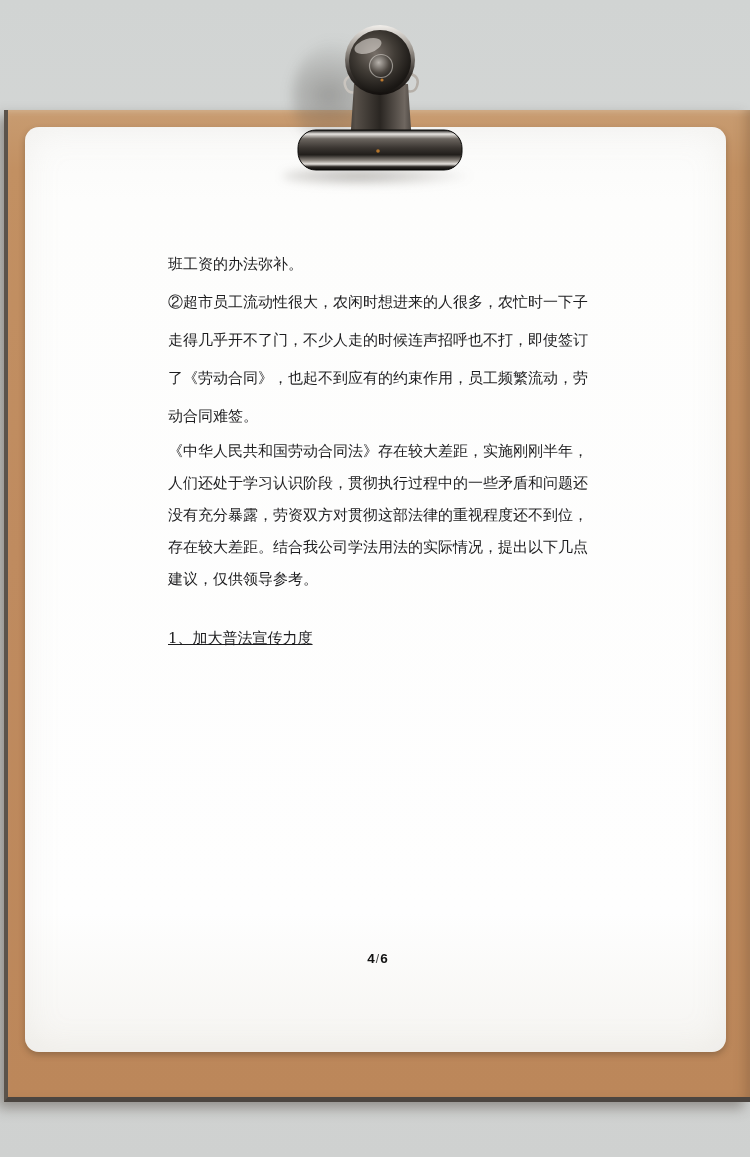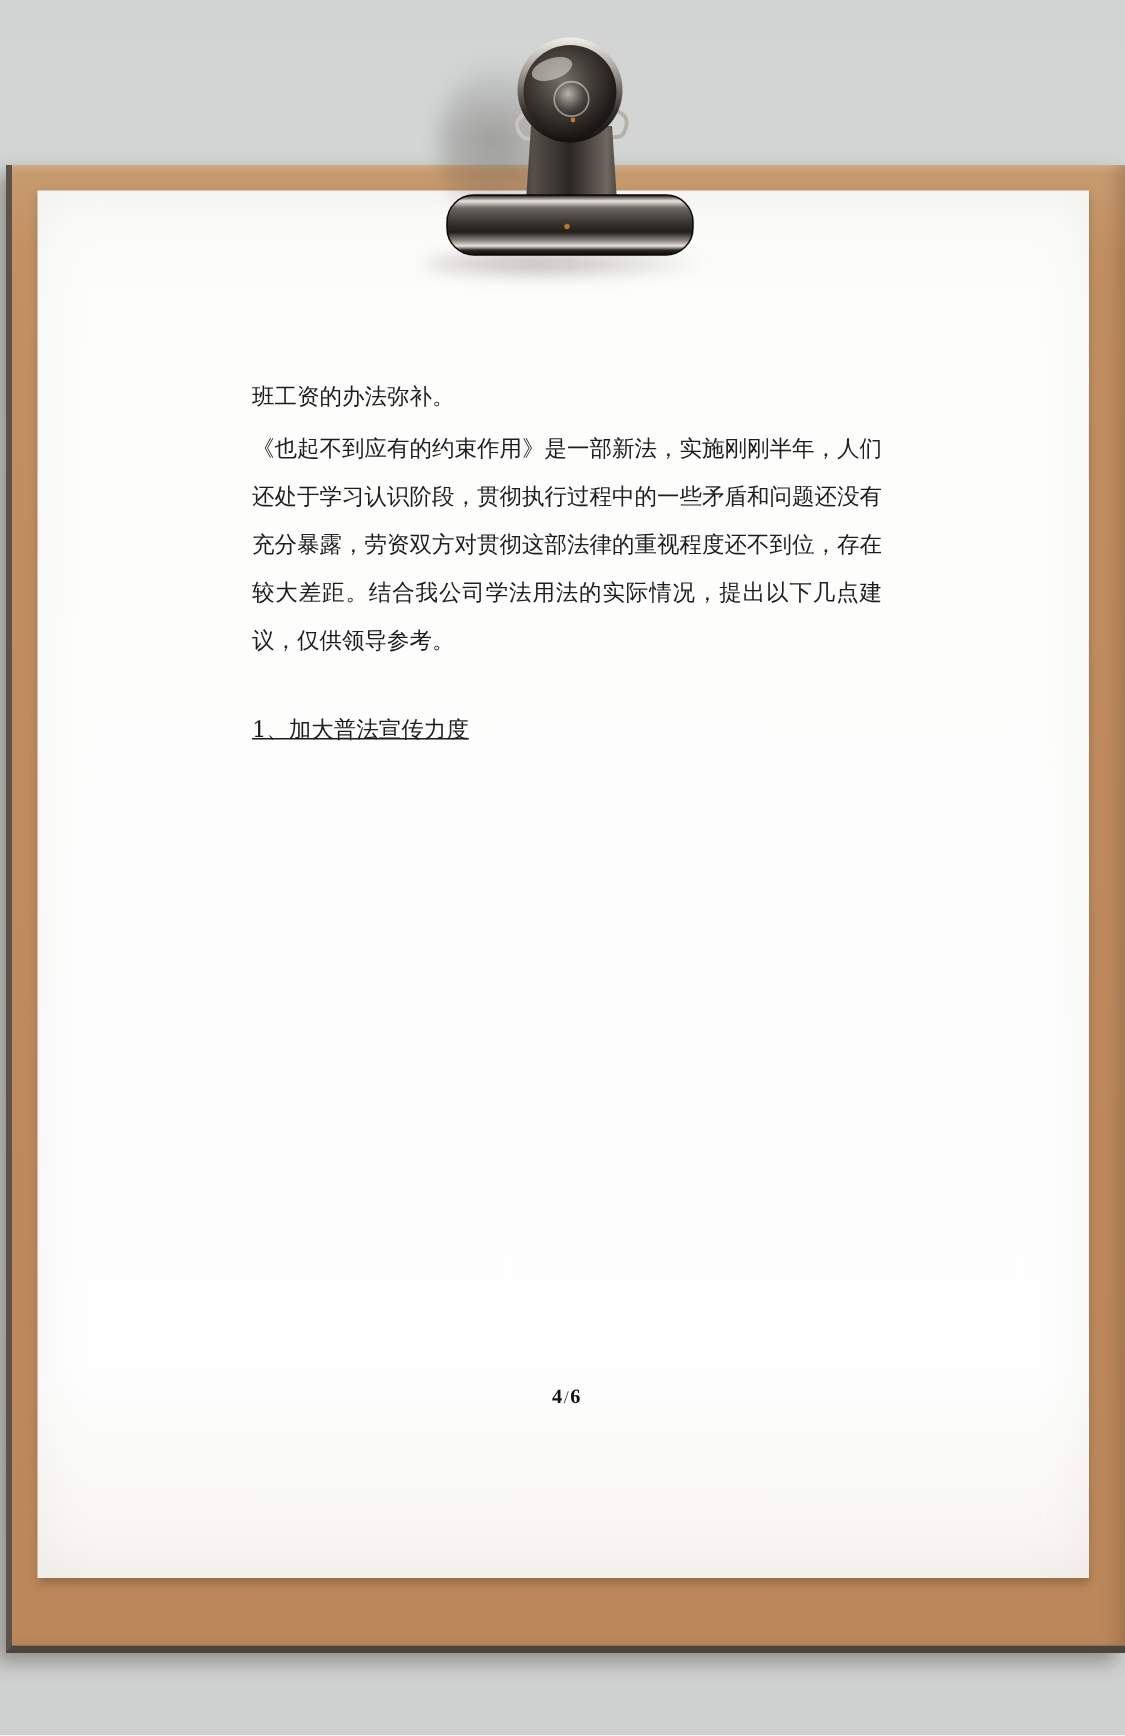--- a/index.html
+++ b/index.html
@@ -36,41 +36,42 @@
     position: absolute;
     left: 25px;
     top: 127px;
     width: 701px;
     height: 925px;
     background: linear-gradient(180deg, #fafaf9 0%, #fdfdfc 8%, #fefefe 85%, #f6f5f2 99%);
     box-shadow: 0 3px 6px rgba(80, 60, 40, 0.38),
                 inset 0 0 36px rgba(185, 175, 160, 0.14);
     box-sizing: border-box;
     padding: 118px 138px 12px 143px;
+    border-radius: 14px;
   }
   
   .doc-text {
     width: 420px;
     color: #1d1d1f;
     font-family: "DejaVu Serif", "Liberation Serif", serif;
     font-size: 15px;
     text-align: justify;
   }
   .doc-text p { margin: 0; }
   .lh-lg { line-height: 38px; }
   .lh-md { line-height: 32px; }
   .gap-sm { margin-top: 15px !important; }
   .gap-md { margin-top: 27px !important; text-decoration: underline; }
   .page-footer {
     position: absolute;
     left: 143px;
-    top: 796px;
+    top: 824px;
     width: 420px;
     text-align: center;
-    font-family: Liberation Serif, serif;
+    font-family: Liberation Sans, sans-serif;
     font-size: 13.5px;
     font-weight: bold;
     color: #111111;
     letter-spacing: 1px;
   }
   .page-footer .sep {
     font-weight: 400;
     font-size: 12px;
     color: #3a3a3a;
   }
@@ -106,21 +107,22 @@
 </head>
 <body>
 
 <div class="scene">
 
   <div class="board"></div>
 
   <div class="paper">
     <div class="doc-text">
       <p class="lh-lg">班工资的办法弥补。</p>
-      <p class="lh-md">《也起不到应有的约束作用》是一部新法，实施刚刚半年，人们还处于学习认识阶段，贯彻执行过程中的一些矛盾和问题还没有充分暴露，劳资双方对贯彻这部法律的重视程度还不到位，存在较大差距。结合我公司学法用法的实际情况，提出以下几点建议，仅供领导参考。</p>
+      <p class="lh-lg">②超市员工流动性很大，农闲时想进来的人很多，农忙时一下子走得几乎开不了门，不少人走的时候连声招呼也不打，即使签订了《劳动合同》，也起不到应有的约束作用，员工频繁流动，劳动合同难签。</p>
+      <p class="lh-md">《中华人民共和国劳动合同法》存在较大差距，实施刚刚半年，人们还处于学习认识阶段，贯彻执行过程中的一些矛盾和问题还没有充分暴露，劳资双方对贯彻这部法律的重视程度还不到位，存在较大差距。结合我公司学法用法的实际情况，提出以下几点建议，仅供领导参考。</p>
       <p class="lh-md gap-md">1、加大普法宣传力度</p>
     </div>
     <div class="page-footer"><span>4</span><span class="sep">/</span><span>6</span></div>
   </div>
 
   <div class="clip-shadow-knob"></div>
   <div class="clip-shadow-bar"></div>
 
   <svg class="clip-svg" viewBox="0 0 180 165" aria-hidden="true">
     <defs>

